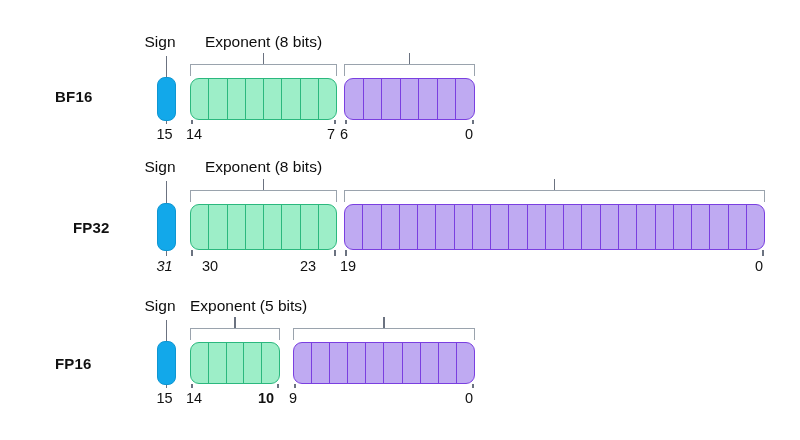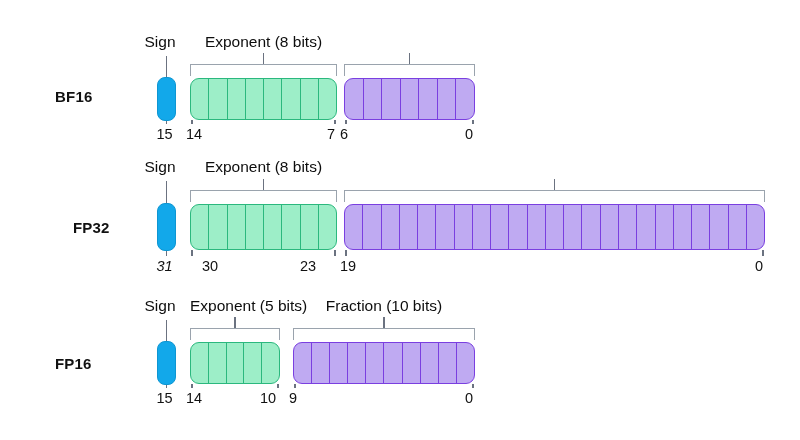--- a/index.html
+++ b/index.html
@@ -219,24 +219,23 @@
     <div class="block exp-block" style="left: 190px; top: 342px; width: 90px; height: 42px;">
       <div class="cell"></div>
       <div class="cell"></div>
       <div class="cell"></div>
       <div class="cell"></div>
       <div class="cell"></div>
     </div>
     <div class="tick" style="left: 191px; top: 384px; height: 4px;"></div>
     <div class="tick" style="left: 277.4px; top: 384px; height: 4px;"></div>
     <div class="bit-num" style="left: 186px; top: 390px;">14</div>
-    <div class="bit-num" style="left: 258px; top: 390px; width: 20px; text-align: center;">10</div>
+    <div class="bit-num" style="left: 258px; top: 390px; width: 20px; text-align: left; font-weight: bold;">10</div>
     <div class="bracket" style="left: 293px; top: 328px; width: 182px;"></div>
     <div class="bracket-stem" style="left: 383.2px; top: 317px;"></div>
-    <div class="sec-label" style="left: 293px; top: 297px; width: 182px; text-align: center;">Fraction (10 bits)</div>
     <div class="block frac-block" style="left: 293px; top: 342px; width: 182px; height: 42px;">
       <div class="cell"></div>
       <div class="cell"></div>
       <div class="cell"></div>
       <div class="cell"></div>
       <div class="cell"></div>
       <div class="cell"></div>
       <div class="cell"></div>
       <div class="cell"></div>
       <div class="cell"></div>

